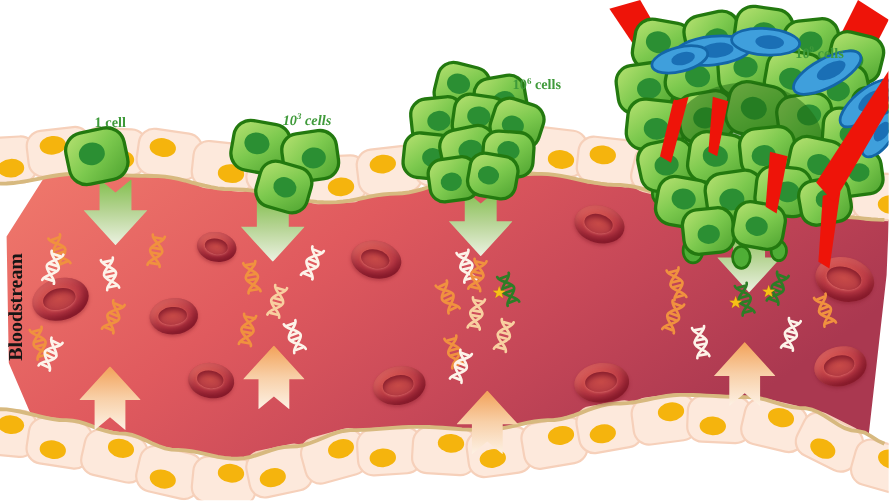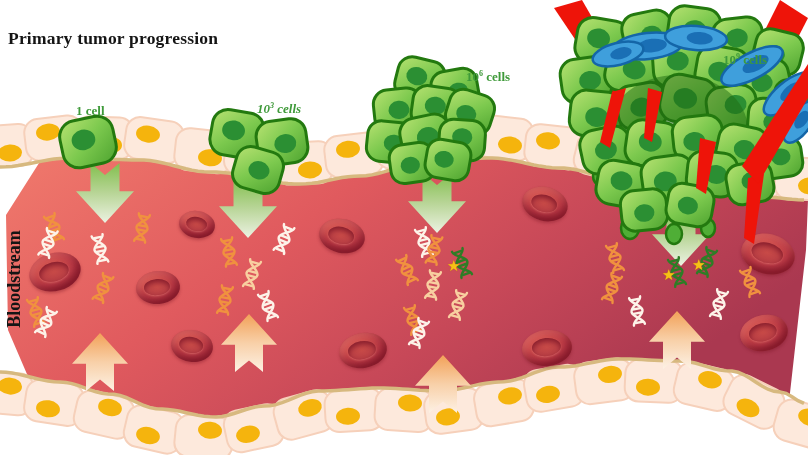--- a/index.html
+++ b/index.html
@@ -480,21 +480,20 @@
       <g transform="rotate(-14 618 54)">
         <ellipse cx="618" cy="54" rx="26" ry="11" fill="#3f9fdc" stroke="#1466a8" stroke-width="2.5"></ellipse>
         <ellipse cx="621.12" cy="54" rx="10.92" ry="5.720000000000001" fill="#1a6fb5"></ellipse>
       </g>
       <g transform="rotate(-55 800 122)">
         <ellipse cx="800" cy="122" rx="24" ry="11" fill="#3f9fdc" stroke="#1466a8" stroke-width="2.5"></ellipse>
         <ellipse cx="802.88" cy="122" rx="10.08" ry="5.720000000000001" fill="#1a6fb5"></ellipse>
       </g>
       <polygon points="808,64 808,98 758,184 742,166" fill="#ee1409"></polygon>
     </svg>
-  <div class="title">Primary tumor progression</div>
   <div class="bloodstream">Bloodstream</div>
   <div id="labels">
-      <div class="stage-label" style="left: 76px; top: 103px;"><span>1 cell</span><sup></sup><span></span></div>
+      <div class="stage-label" style="left: 86px; top: 103px;"><span>1 cell</span><sup></sup><span></span></div>
       <div class="stage-label" style="left: 257px; top: 101px; font-style: italic;"><span>10</span><sup>3</sup><span> cells</span></div>
       <div class="stage-label" style="left: 466px; top: 69px;"><span>10</span><sup>6</sup><span> cells</span></div>
-      <div class="stage-label" style="left: 723px; top: 52px;"><span>10</span><sup>9</sup><span> cells</span></div>
+      <div class="stage-label" style="left: 723px; top: 40px;"><span>10</span><sup>9</sup><span> cells</span></div>
     </div>
 </div>
 
 </body></html>

